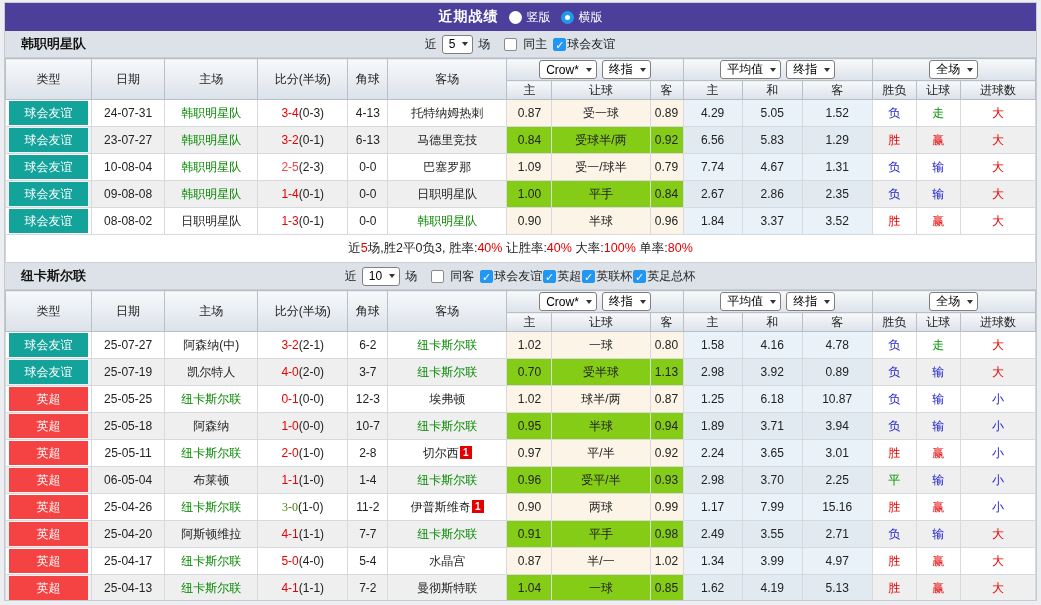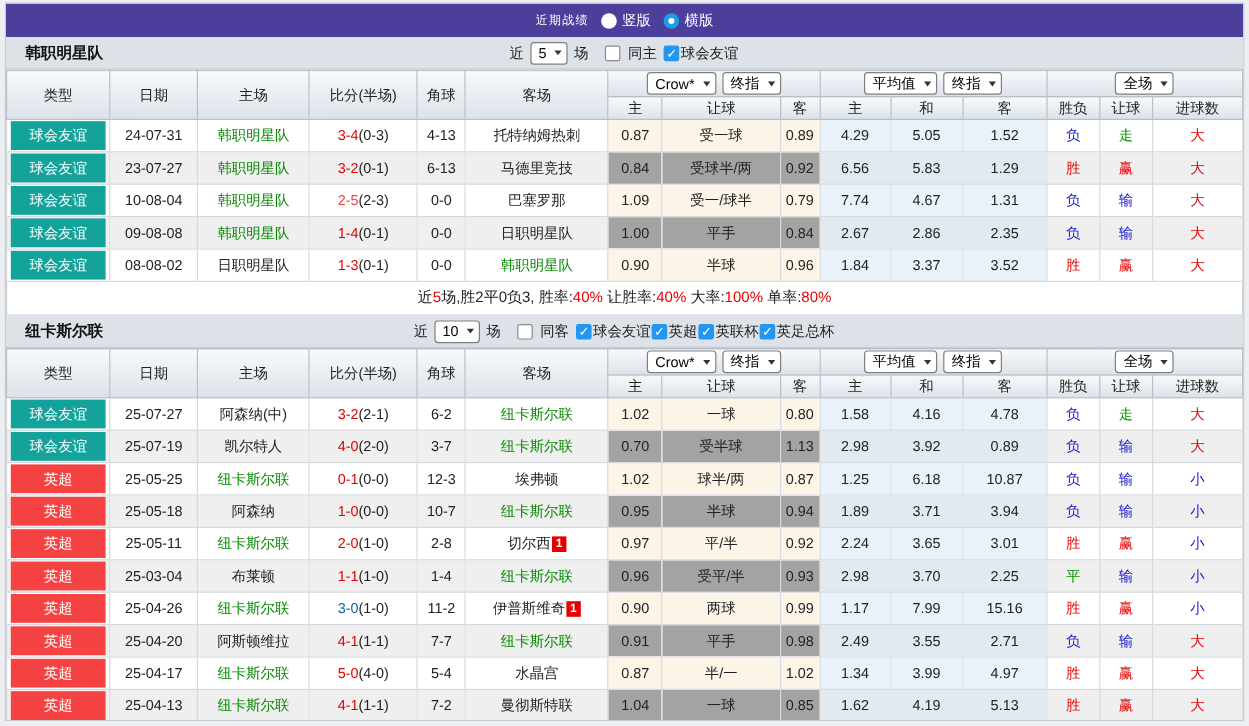--- a/index.html
+++ b/index.html
@@ -2,21 +2,21 @@
 <html><head>
 <meta charset="utf-8">
 <style>
   html,body{margin:0;padding:0;background:#fff;}
   body{font-family:"Liberation Sans","DejaVu Sans",sans-serif;}
   .page{width:1041px;height:605px;box-sizing:border-box;background:#eceef1;padding:2px 4px 4px 4px;overflow:hidden;}
   .inner{background:#fff;border:1px solid #c6cad1;box-sizing:border-box;height:100%;overflow:hidden;}
 
   
   .titlebar{height:28px;background:#4b3f9b;color:#fff;display:flex;align-items:center;justify-content:center;gap:10px;}
-  .titlebar .ttl{font-size:10px;font-weight:normal;letter-spacing:1px;}
+  .titlebar .ttl{font-size:14px;font-weight:bold;letter-spacing:1px;}
   .radio-group{display:flex;align-items:center;gap:5px;font-size:12px;}
   .radio{width:13px;height:13px;border-radius:50%;background:#fff;box-sizing:border-box;display:inline-block;}
   .radio.on{border:4px solid #1e9be9;}
 
   
   .sechead{position:relative;height:26px;background:#dde2e9;border-bottom:1px solid #c9cdd4;display:flex;align-items:center;justify-content:center;gap:5px;font-size:12px;color:#222;}
   .teamname{position:absolute;left:16px;top:0;line-height:26px;font-size:13px;font-weight:bold;color:#111;}
   .sel{display:inline-flex;align-items:center;gap:7px;border:1px solid #7f7f7f;border-radius:3px;background:#fff;padding:0 4px 0 6px;height:19px;font-size:12px;color:#000;box-sizing:border-box;}
   .caret{width:0;height:0;border-left:3.5px solid transparent;border-right:3.5px solid transparent;border-top:4px solid #333;}
   .cb{width:13px;height:13px;display:inline-block;border:1px solid #8a8a8a;border-radius:2px;background:#fff;box-sizing:border-box;vertical-align:-2px;text-align:center;}
@@ -28,21 +28,21 @@
   
   table{border-collapse:collapse;table-layout:fixed;width:100%;}
   thead th{background:linear-gradient(#f7f9fb,#dce2ea);border:1px solid #b9bfc7;font-weight:normal;font-size:12px;color:#222;padding:0;}
   .ddrow th{height:21px;}
   .subrow th{height:18px;}
   .ddcell{text-align:center;}
   .ddwrap{display:flex;align-items:center;justify-content:center;gap:5px;}
   tbody td{border:1px solid #d6d9de;text-align:center;font-size:12px;color:#222;height:26px;padding:0 2px;white-space:nowrap;overflow:hidden;background:#fff;}
   tbody tr.alt td{background:#efefef;}
   tbody td.cream{background:#fcf4e7;}
-  tbody tr.alt td.cream{background:#a3a3a3;}
+  tbody tr.alt td.cream{background:#84cc16;}
   tbody td.blue{background:#e9f2f9;}
   tbody tr.alt td.blue{background:#e1eaf1;}
   .typebox{height:24px;line-height:24px;margin:1px 1px;color:#fff;font-size:12px;}
   .badge{display:inline-block;min-width:8px;padding:0 2px;font-size:10px;line-height:13px;color:#fff;font-weight:bold;margin-left:1px;vertical-align:1px;}
   tfoot td{border:1px solid #cfd3d8;height:25px;text-align:center;font-size:12.5px;color:#222;background:#fff;}
 </style>
 </head>
 <body>
 
 <div class="page">
@@ -449,42 +449,42 @@
             <td class="blue">3.65</td>
             <td class="blue">3.01</td>
             <td style="color: rgb(230, 0, 0);">胜</td>
             <td style="color: rgb(230, 0, 0);">赢</td>
             <td style="color: rgb(26, 26, 204);">小</td>
           </tr>
           <tr class="alt">
             <td>
               <div class="typebox" style="background: rgb(245, 67, 67);">英超</div>
             </td>
-            <td>25-03-04</td>
+            <td>06-05-04</td>
             <td><span>布莱顿</span></td>
             <td><span style="color: rgb(230, 0, 0);">1-1</span><span>(1-0)</span></td>
             <td>1-4</td>
             <td><span style="color: rgb(7, 138, 0);">纽卡斯尔联</span></td>
             <td class="cream">0.96</td>
             <td class="cream">受平/半</td>
             <td class="cream">0.93</td>
             <td class="blue">2.98</td>
             <td class="blue">3.70</td>
             <td class="blue">2.25</td>
             <td style="color: rgb(0, 144, 0);">平</td>
             <td style="color: rgb(26, 26, 204);">输</td>
             <td style="color: rgb(26, 26, 204);">小</td>
           </tr>
           <tr>
             <td>
               <div class="typebox" style="background: rgb(245, 67, 67);">英超</div>
             </td>
             <td>25-04-26</td>
             <td><span style="color: rgb(7, 138, 0);">纽卡斯尔联</span></td>
-            <td><span style="color: #0369a1;">3-0</span><span>(1-0)</span></td>
+            <td><span style="color: #4d7c0f; font-family: Liberation Serif, serif;">3-0</span><span>(1-0)</span></td>
             <td>11-2</td>
             <td><span>伊普斯维奇</span><span class="badge" style="background: rgb(230, 0, 0);">1</span></td>
             <td class="cream">0.90</td>
             <td class="cream">两球</td>
             <td class="cream">0.99</td>
             <td class="blue">1.17</td>
             <td class="blue">7.99</td>
             <td class="blue">15.16</td>
             <td style="color: rgb(230, 0, 0);">胜</td>
             <td style="color: rgb(230, 0, 0);">赢</td>

